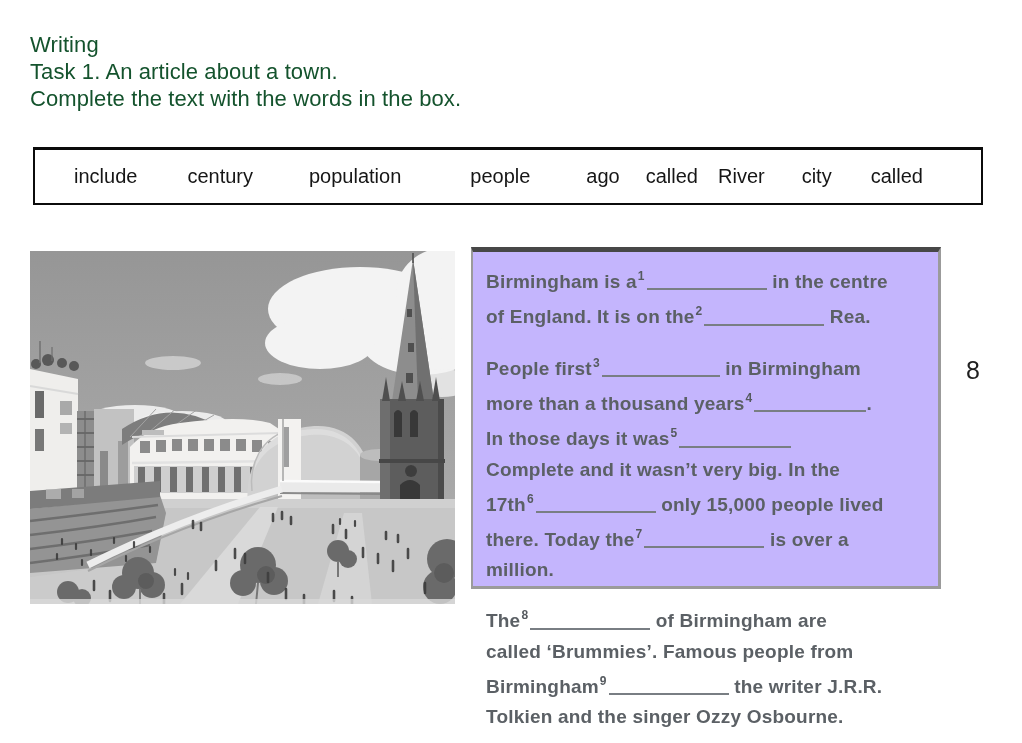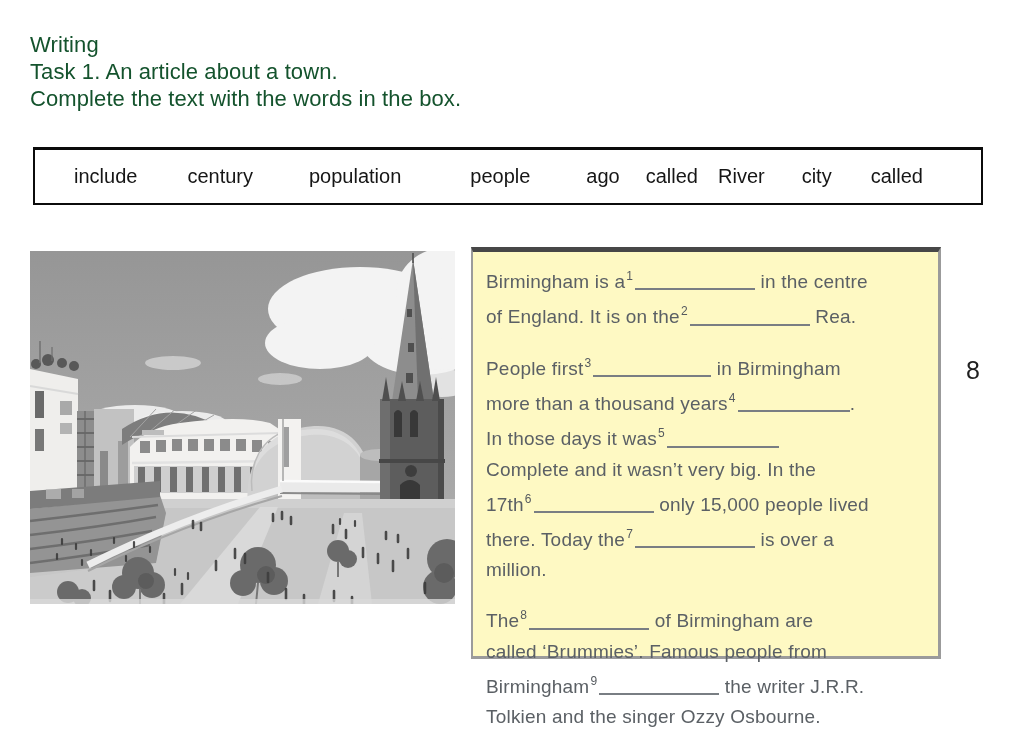--- a/index.html
+++ b/index.html
@@ -20,26 +20,26 @@
   .wordbox span:nth-child(4){margin-left:69px;text-align:center;}
   .wordbox span:nth-child(5){margin-left:56px;}
   .wordbox span:nth-child(6){margin-left:26px;}
   .wordbox span:nth-child(7){margin-left:20px;}
   .wordbox span:nth-child(8){margin-left:37px;}
   .wordbox span:nth-child(9){margin-left:39px;}
 
   .photo{position:absolute;left:30px;top:251px;width:425px;height:353px;}
   .photo svg{display:block;width:100%;height:100%;}
 
-  .panel{position:absolute;left:471px;top:247px;width:470px;height:412px;
-         box-sizing:border-box;background:#fef9c3;
+  .panel{position:absolute;left:471px;top:247px;width:470px;height:342px;
+         box-sizing:border-box;background:#c4b5fd;
          border:2px solid #9b9b9b;border-top:5px solid #474747;
          border-right-width:3px;border-bottom-width:3px;
          padding:10px 10px 0 13px;
-         color:#5b6065;font-size:19px;line-height:30px;letter-spacing:.2px;}
+         color:#5b6065;font-size:19px;line-height:30px;letter-spacing:.2px;font-weight:bold;}
   .pline{white-space:nowrap;}
   .pline sup{font-size:12px;position:relative;top:-1px;vertical-align:super;
              margin:0 2px 0 1px;color:#555a5f;}
   .blank{display:inline-block;height:12px;border-bottom:2px solid #797e83;
          vertical-align:-2px;}
   .pgap{height:16px;}
 
   .score{position:absolute;left:966px;top:356px;font-size:25px;color:#1f1f1f;}
 </style>
 </head>

